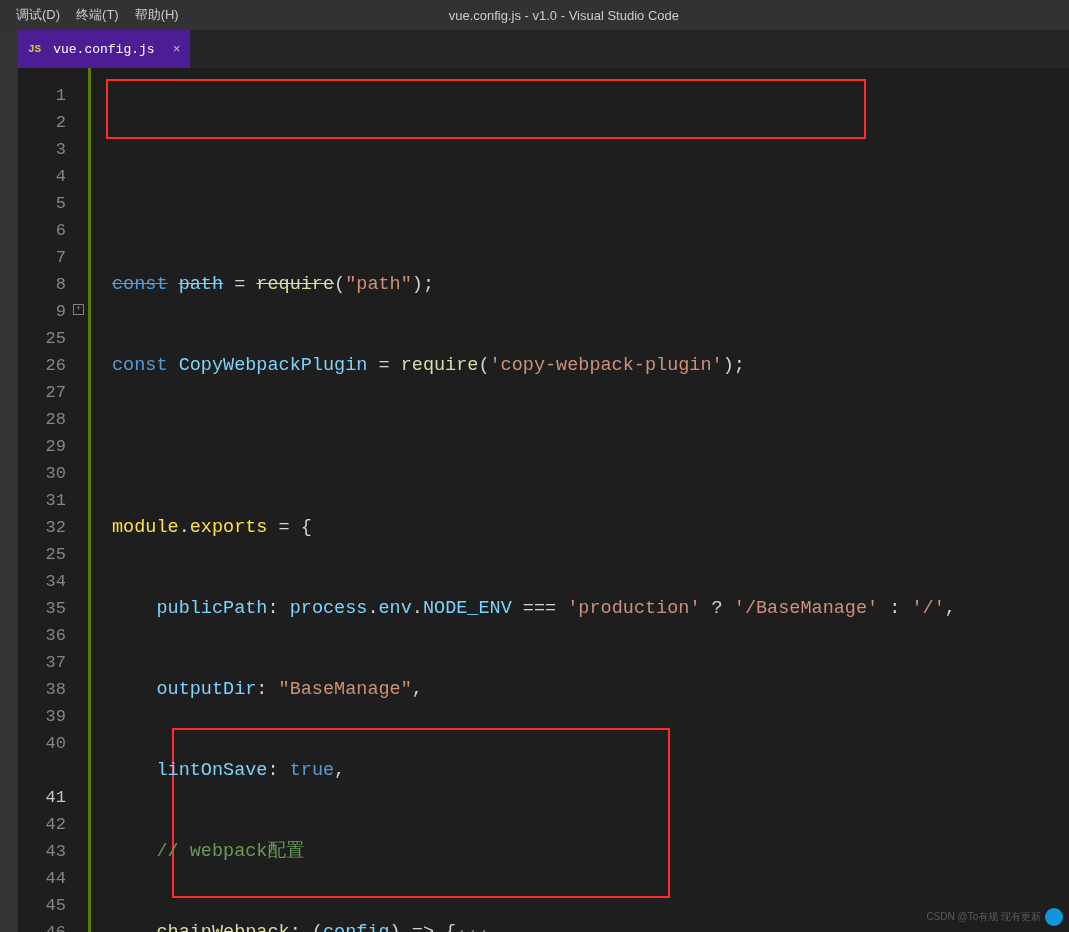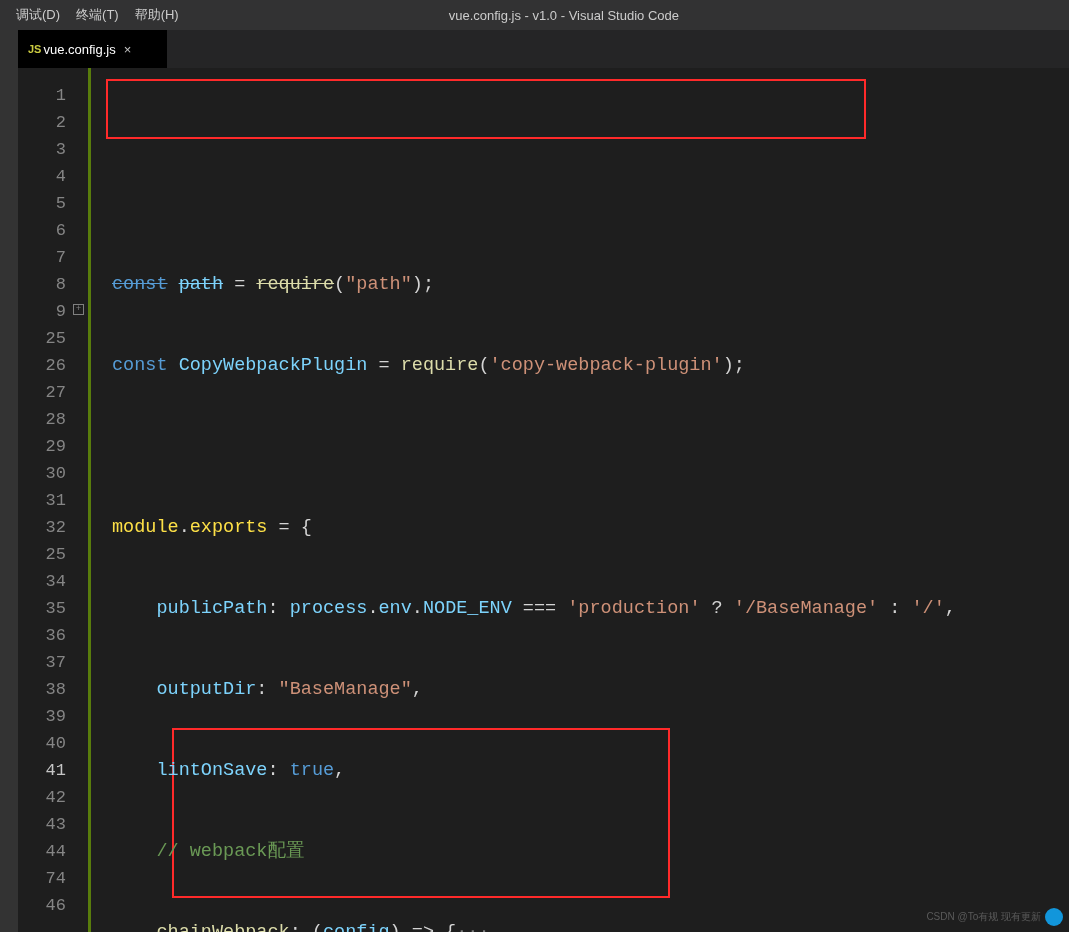--- a/index.html
+++ b/index.html
@@ -42,28 +42,28 @@
     top: 30px;
     right: 0;
     height: 38px;
     background: #252526;
     display: flex;
     align-items: stretch;
   }
   .tab {
     display: flex;
     align-items: center;
-    background: #000000;
+    background: #4c1d95;
     padding: 0 10px;
     border-right: 1px solid #252526;
     min-width: 150px;
     font-size: 13px;
     color: #ffffff;
-    font-family: Liberation Sans, sans-serif;
-    gap: 2px;
+    font-family: Liberation Mono, monospace;
+    gap: 12px;
   }
   .tab .js-badge {
     color: #cbcb41;
     font-weight: bold;
     font-size: 11px;
   }
   .tab .close { margin-left: 6px; color: #c5c5c5; }
   .breadcrumb-space { flex: 1; background: #252526; }
   .editor {
     position: absolute;
@@ -77,21 +77,21 @@
   .gutter {
     width: 70px;
     padding-top: 14px;
     text-align: right;
     color: #858585;
     font-size: 17px;
     line-height: 27px;
     user-select: none;
   }
   .gutter .ln { padding-right: 22px; position: relative; }
-  .gutter .ln.cur { color: #c6c6c6; }
+  .gutter .ln.cur { color: #c6c6c6; margin-top: 27px; }
   .gutter .fold {
     position: absolute; right: 4px; top: 6px;
     width: 11px; height: 11px;
     border: 1px solid #808080; color: #808080;
     font-size: 9px; line-height: 9px; text-align: center;
   }
   .code {
     flex: 1;
     padding-top: 14px;
     line-height: 27px;
@@ -186,21 +186,21 @@
     <div class="ln">35</div>
     <div class="ln">36</div>
     <div class="ln">37</div>
     <div class="ln">38</div>
     <div class="ln">39</div>
     <div class="ln">40</div>
     <div class="ln cur">41</div>
     <div class="ln">42</div>
     <div class="ln">43</div>
     <div class="ln">44</div>
-    <div class="ln">74</div>
+    <div class="ln">45</div>
     <div class="ln">46</div>
   </div>
 
   <div class="code">
     <div class="mod-bar"></div>
 
     <div class="highlight-box" style="left:18px; top:11px; width:760px; height:60px;"></div>
     <div class="highlight-box" style="left:84px; top:660px; width:498px; height:170px;"></div>
 
     <div class="row"><span class="kw strike">const</span> <span class="var strike">path</span><span class="pun"> = </span><span class="fn strike">require</span><span class="pun">(</span><span class="str">"path"</span><span class="pun">);</span></div>

